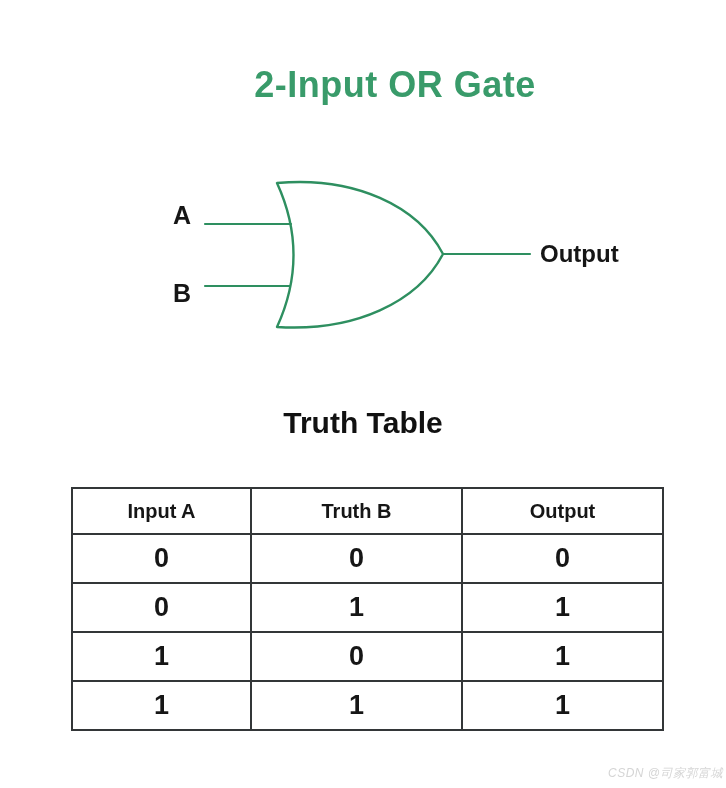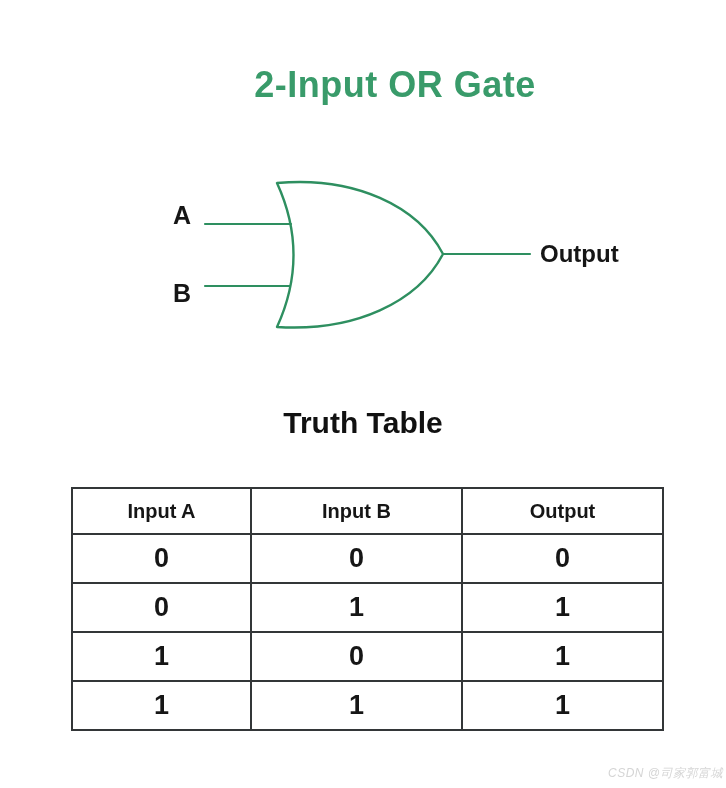--- a/index.html
+++ b/index.html
@@ -116,21 +116,21 @@
   <div class="gate-label label-a">A</div>
   <div class="gate-label label-b">B</div>
   <div class="gate-label label-out">Output</div>
 
   <h2 class="tt-heading">Truth Table</h2>
 
   <table class="truth-table">
     <thead>
       <tr>
         <th class="col-a">Input A</th>
-        <th class="col-b">Input B</th>
+        <th class="col-b">Truth B</th>
         <th class="col-out">Output</th>
       </tr>
     </thead>
     <tbody>
       <tr>
         <td>0</td>
         <td>0</td>
         <td>0</td>
       </tr>
       <tr>

